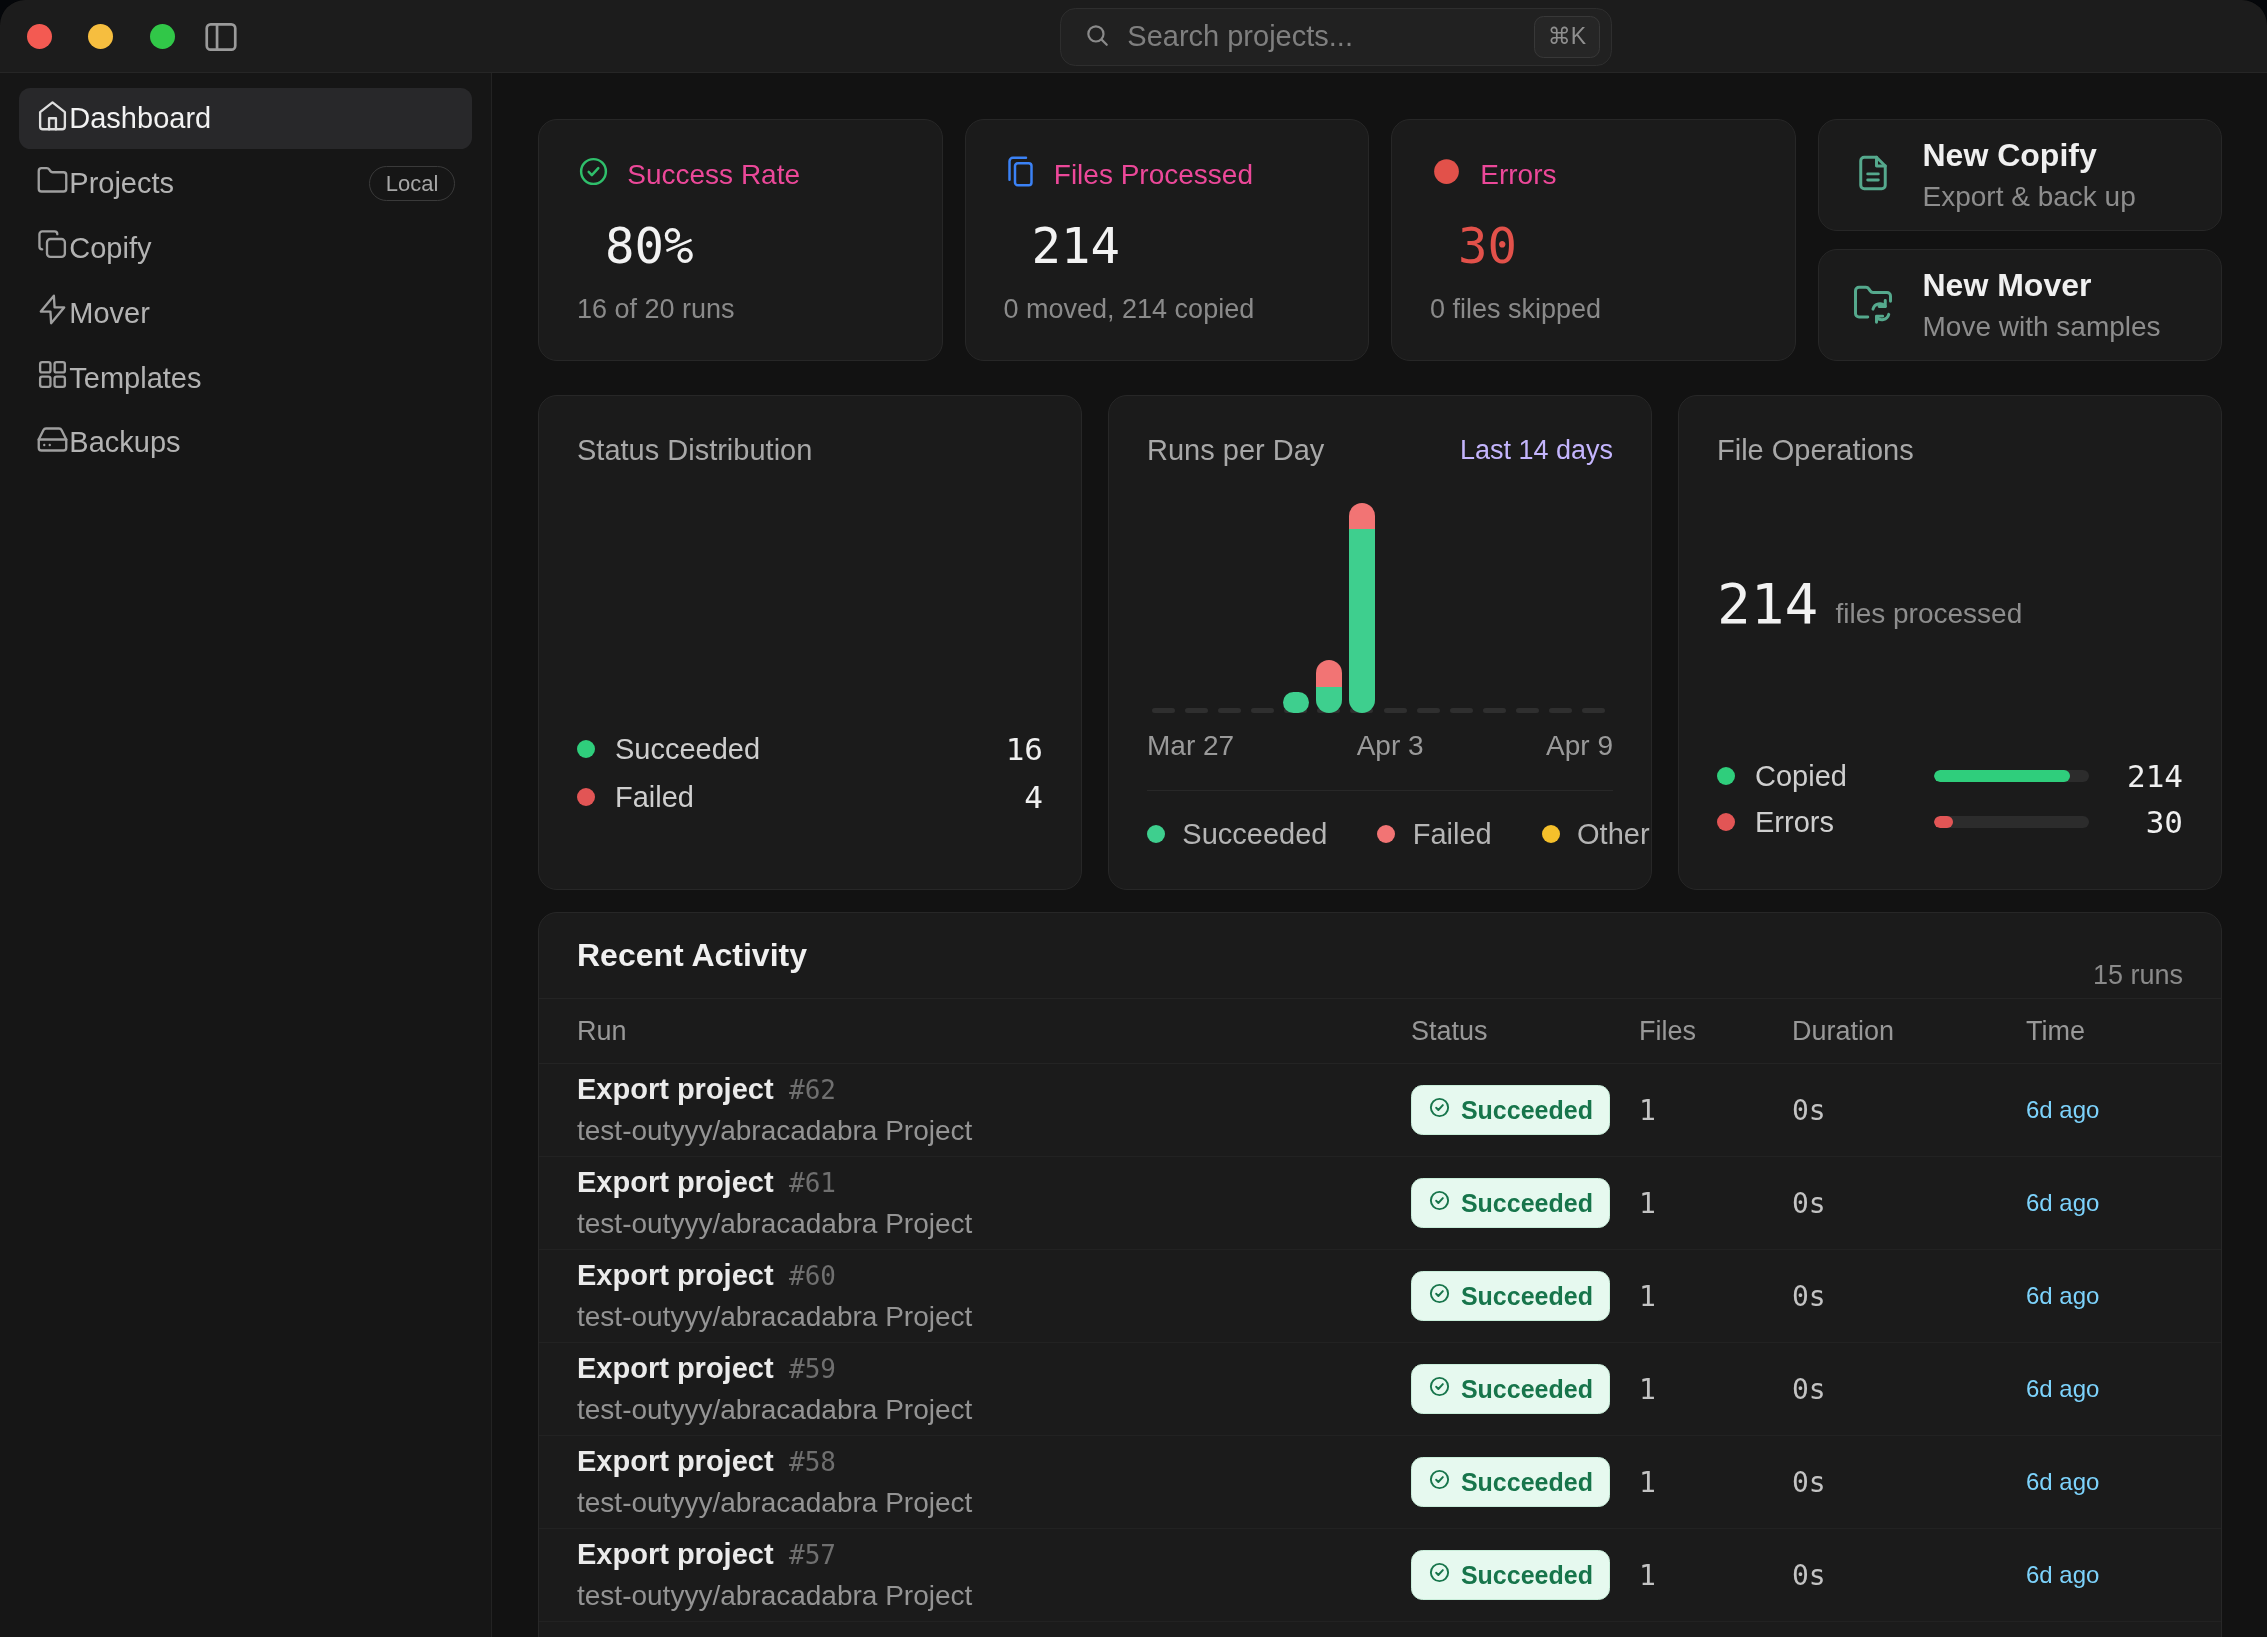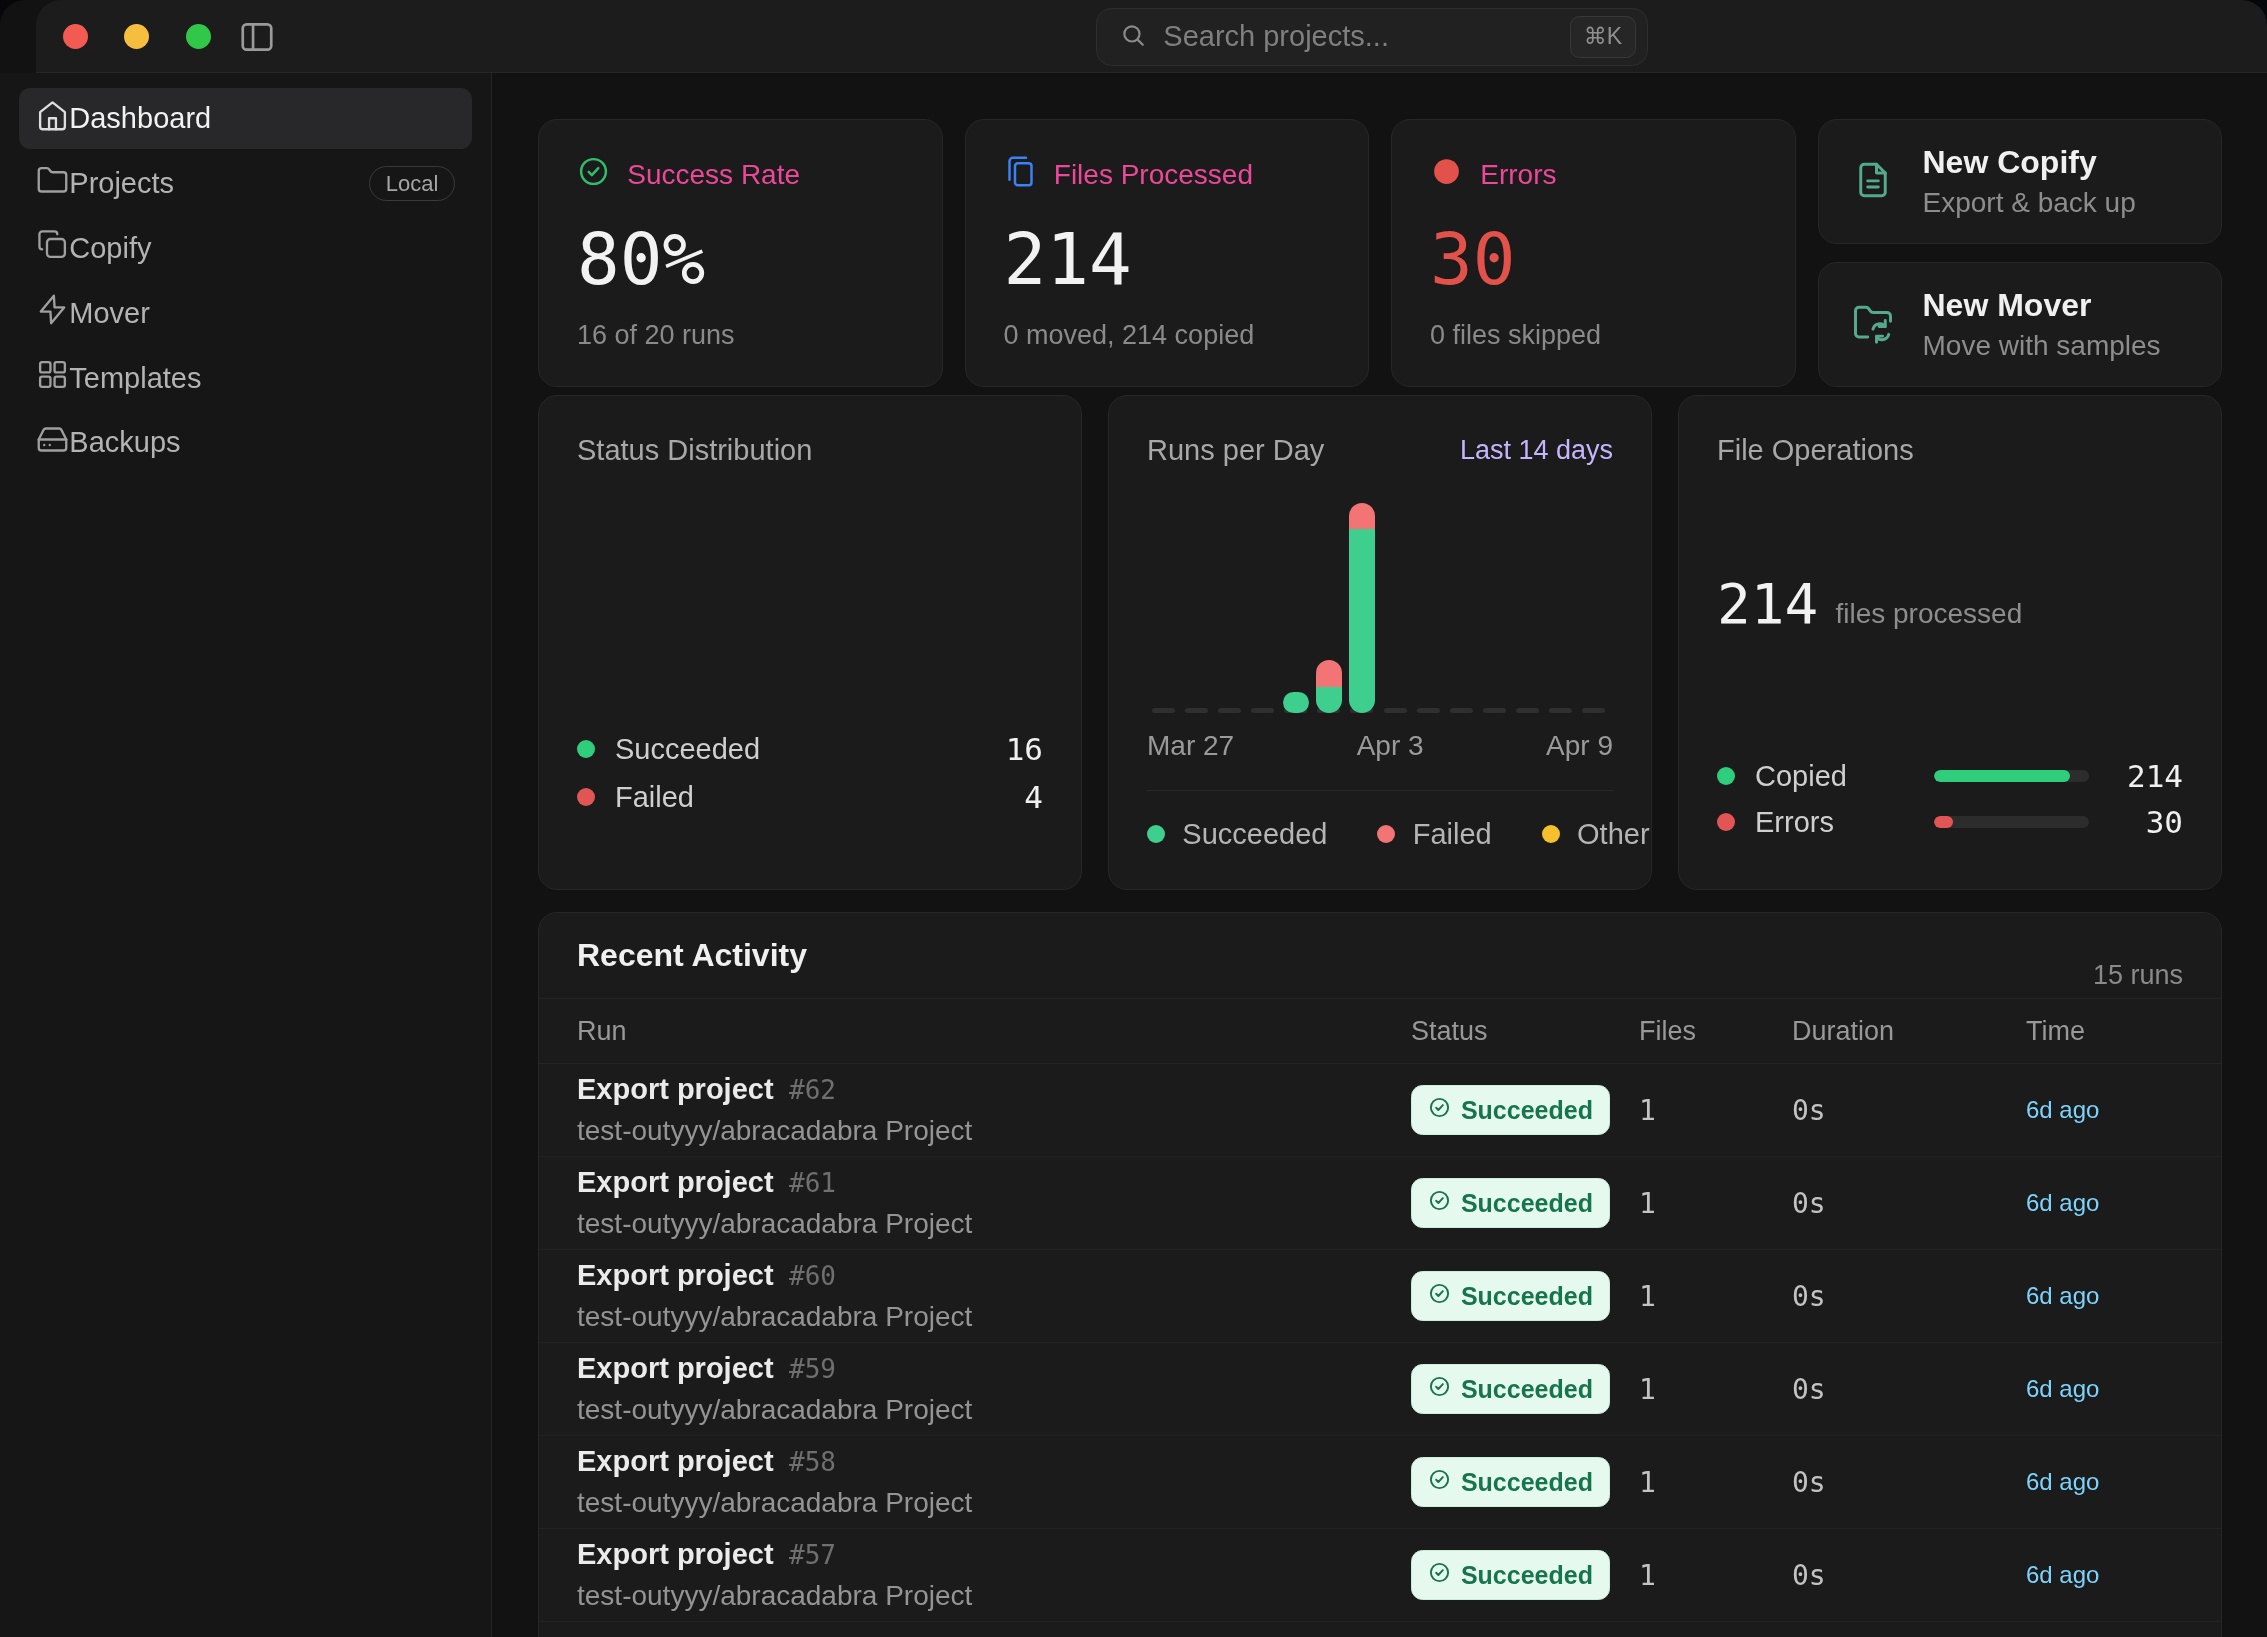--- a/index.html
+++ b/index.html
@@ -4,21 +4,21 @@
 <style>
   * { margin:0; padding:0; box-sizing:border-box; }
   html,body { width:2267px; height:1637px; background:#05070a; overflow:hidden;
               font-family:"Liberation Sans", sans-serif; }
   .mono { font-family:"DejaVu Sans Mono", monospace; }
 
   .window { position:absolute; inset:0; background:#121212; border-radius:25px 25px 0 0; overflow:hidden; }
 
   
   .titlebar { position:absolute; top:0; left:0; right:0; height:73px; background:#1c1c1c;
-              border-bottom:1.9px solid #262626; border-radius:25px 25px 0 0;margin-left:36px; }
+              border-bottom:1.9px solid #262626; border-radius:25px 25px 0 0; }
   .tlight { position:absolute; top:24px; width:25px; height:25px; border-radius:50%; }
   .panel-toggle { position:absolute; top:18px; left:202px; width:38px; height:38px; color:#9a9a9a;
                   background:none; border:none; cursor:pointer; }
   .searchbox { position:absolute; top:7.7px; left:1060px; width:552px; height:58px; background:#212121;
                border:1.9px solid #2e2e2e; border-radius:15.4px; display:flex; align-items:center; padding:0 11.5px 0 23px; }
   .searchbox svg { width:26px; height:26px; color:#8a8a8a; flex:none; }
   .searchbox input { flex:1; background:transparent; border:none; outline:none; color:#dcdcdc;
                      font-size:29px; margin-left:17.3px; font-family:"Liberation Sans",sans-serif; }
   .searchbox input::placeholder { color:#7f7f7f; }
   .kbd { flex:none; background:#262626; border:1.9px solid #383838; border-radius:9.6px; color:#8f8f8f;
@@ -37,21 +37,21 @@
 
   
   .main { position:absolute; left:492px; top:73px; right:0; bottom:0; background:#121212;
           padding:46px 45px 0 46px; }
   .card { background:#1b1b1b; border:1.9px solid #272727; border-radius:19px; }
 
   .row1 { display:grid; grid-template-columns:repeat(4,1fr); gap:22px; height:233px; }
   .stat-card { padding:35px 38px; }
   .stat-head { display:flex; align-items:center; gap:17.3px; color:#ec4899; font-size:28px; }
   .stat-head svg { width:33px; height:33px; }
-  .stat-value { margin-top:23px; font-size:71px; color:#f2f2f2; }
+  .stat-value { margin-top:23px; font-size:49px; color:#f2f2f2;margin-left:28px; }
   .stat-sub { margin-top:19px; font-size:27px; color:#8a8a8a; }
 
   .actions { display:flex; flex-direction:column; gap:18px; }
   .action-card { flex:1; display:flex; align-items:center; gap:29px; padding:0 33px; cursor:pointer; }
   .action-card svg { width:42px; height:42px; color:#55a98d; flex:none; }
   .action-title { font-size:32px; font-weight:bold; color:#f0f0f0; }
   .action-sub { margin-top:6.7px; font-size:28px; color:#8d8d8d; }
 
   .row2 { margin-top:43px; display:grid; grid-template-columns:repeat(3,1fr); gap:26px; height:495px; }
   .chart-card { position:relative; padding:38px; }

